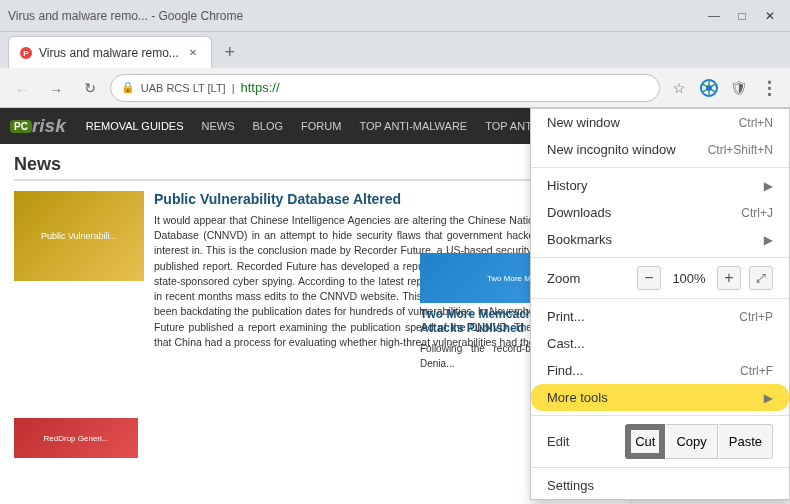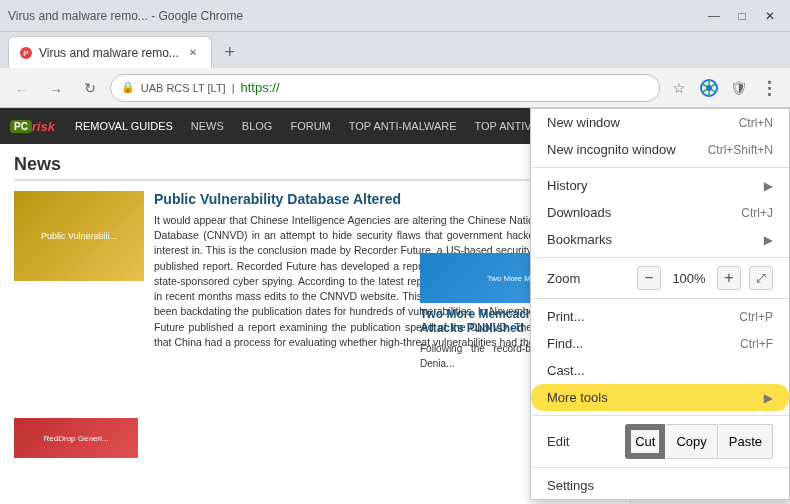--- a/index.html
+++ b/index.html
@@ -298,21 +298,21 @@
     <button class="addr-btn">🛡</button>
     <button class="addr-btn" style="font-size:18px;font-weight:bold;letter-spacing:-1px;">⋮</button>
   </div>
 </div>
 
 <div class="webpage">
 
   <div class="site-navbar">
     <div class="site-logo">
       <span style="background:#4d7c0f;color:#fff;font-weight:bold;font-size:10px;padding:1px 4px;border-radius:4px;">PC</span>
-      <span style="color:#ef4444;font-weight:bold;font-size:13px;font-style:italic;">risk</span>
+      <span style="color:#a3a3a3;font-weight:bold;font-size:19px;font-style:italic;">risk</span>
     </div>
     <div class="nav-link active">REMOVAL GUIDES</div>
     <div class="nav-link">NEWS</div>
     <div class="nav-link">BLOG</div>
     <div class="nav-link">FORUM</div>
     <div class="nav-link">TOP ANTI-MALWARE</div>
     <div class="nav-link">TOP ANTIVIRUS 2018</div>
     <div class="nav-link">WEB...</div>
   </div>
 
@@ -401,26 +401,26 @@
       <div class="zoom-expand">⤢</div>
     </div>
     <div class="menu-separator"></div>
 
     <div class="menu-item">
       <span class="label">Print...</span>
       <span class="shortcut">Ctrl+P</span>
     </div>
 
     <div class="menu-item">
+      <span class="label">Cast...</span>
+    </div>
+
+    <div class="menu-item">
       <span class="label">Find...</span>
       <span class="shortcut">Ctrl+F</span>
-    </div>
-
-    <div class="menu-item">
-      <span class="label">Cast...</span>
     </div>
 
     <div class="menu-item highlighted" style="background:#fde047;border-radius:12px;">
       <span class="label">More tools</span>
       <span class="arrow">▶</span>
     </div>
     <div class="menu-separator"></div>
 
     <div style="display:flex;align-items:center;padding:4px 16px;gap:16px;">
       <span style="flex:1;color:#333;font-size:13px;">Edit</span>

